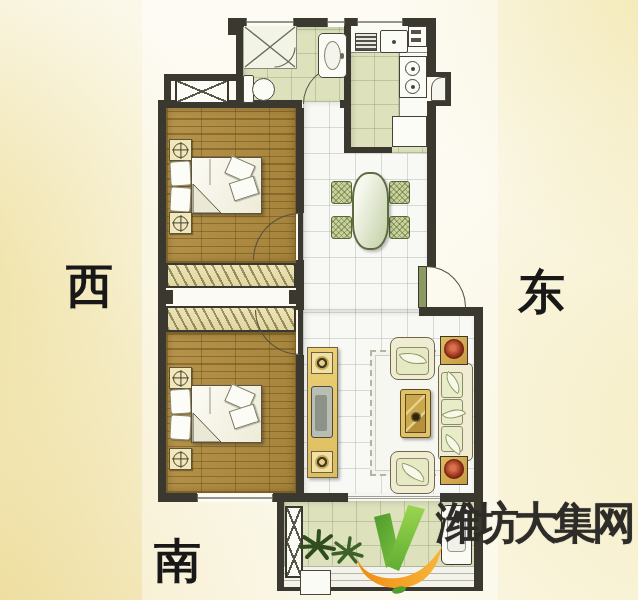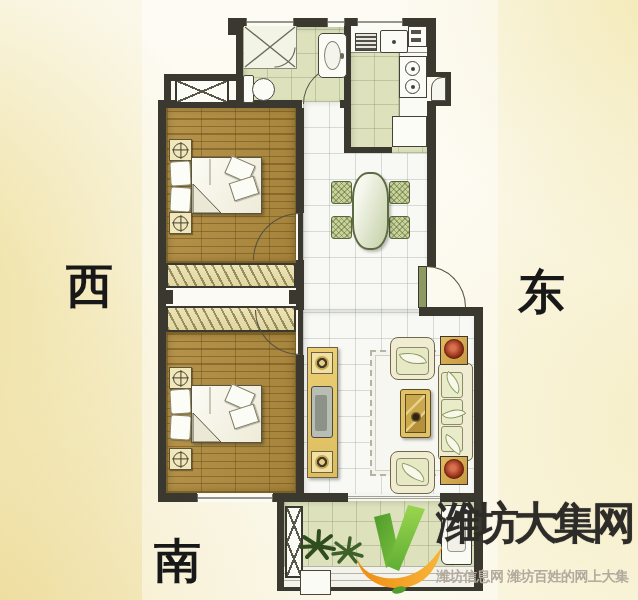--- a/index.html
+++ b/index.html
@@ -280,15 +280,14 @@
         <stop offset="0" stop-color="#ef8d12"></stop>
           <stop offset="1" stop-color="#f7b53a"></stop>
       </linearGradient>
     </defs>
     <path d="M30,20 L46,16 L56,62 L42,71 Z" fill="url(#gv1)"></path>
     <path d="M64,8 L81,12 L55,74 L43,69 Z" fill="url(#gv2)"></path>
     <path d="M13,60 C15,80 36,93 58,91 C80,89 94,72 98,49 C88,66 73,79 54,81 C34,83 17,75 13,60 Z" fill="url(#go1)"></path>
     <ellipse cx="55" cy="93" rx="7" ry="3.4" fill="#4f9e2e" transform="rotate(-12 55 93)"></ellipse>
   </svg>
   <div class="wm-title" style="left:436px;top:494px;font-size:44px">潍坊大集网</div>
-  <div class="wm-sub" style="left:436px;top:568px;font-size:14px">潍坊信息网 潍坊百姓的网上大集</div>
 
 </div>
 
 </body></html>

